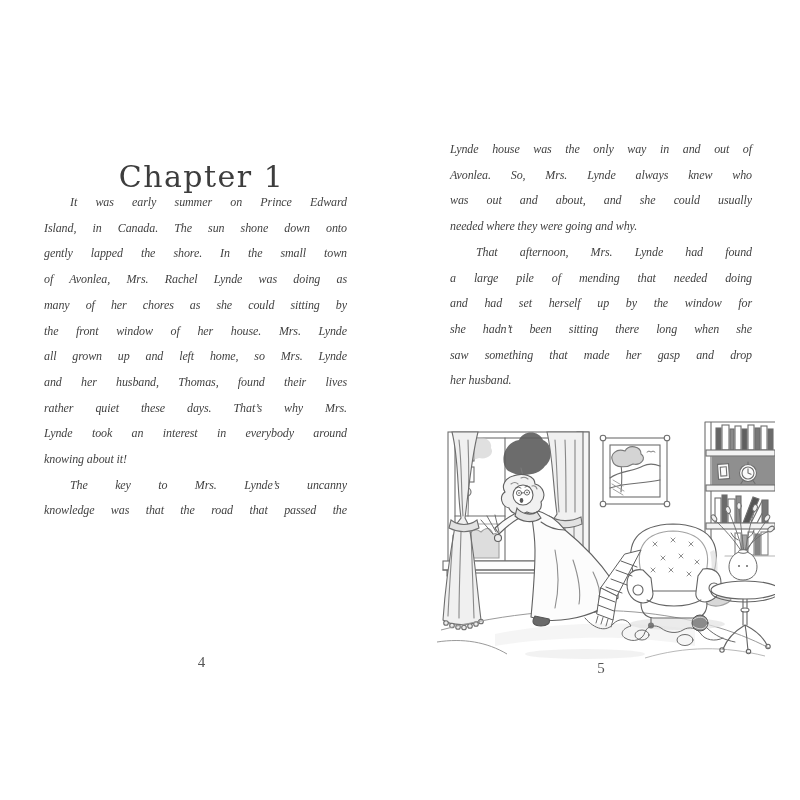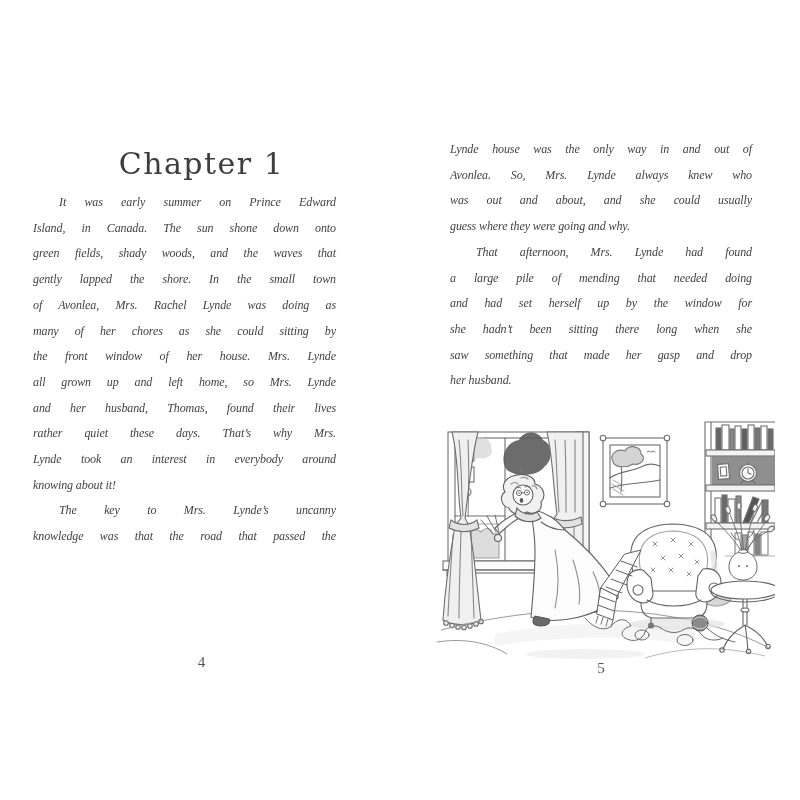--- a/index.html
+++ b/index.html
@@ -6,30 +6,30 @@
   body {
     width: 800px; height: 800px;
     background: #ffffff;
     font-family: "Liberation Serif", serif;
     color: #404040;
     position: relative;
     overflow: hidden;
   }
   .heading {
     position: absolute;
-    left: 50px; top: 146px; width: 303px;
+    left: 50px; top: 159px; width: 303px;
     text-align: center;
     font-family: "DejaVu Serif", "Liberation Serif", serif;
     font-size: 30px;
     font-weight: 400;
     letter-spacing: 1.5px;
     color: #3d3d3d;
   }
   .text-block { position: absolute; font-size: 12px; letter-spacing: -0.1px; font-style: italic; }
-  #left-text  { left: 33px;  top: 190px; width: 303px; }
+  #left-text  { left: 44px;  top: 190px; width: 303px; }
   #right-text { left: 450px; top: 137px; width: 302px; }
   .line {
     line-height: 25.7px;
     text-align: justify;
     text-align-last: justify;
     white-space: normal;
     color: #424242;
   }
   .line.end { text-align-last: left; }
   .line.indent { text-indent: 26px; }
@@ -49,40 +49,39 @@
   }
   svg { display: block; }
 </style>
 </head>
 <body>
 
 <div class="heading">Chapter 1</div>
 <div class="text-block" id="left-text">
     <div class="line indent">It was early summer on Prince Edward</div>
     <div class="line">Island, in Canada. The sun shone down onto</div>
-    <div class="line">green fields, shady woods, and the waves that</div>
     <div class="line">gently lapped the shore. In the small town</div>
     <div class="line">of Avonlea, Mrs. Rachel Lynde was doing as</div>
     <div class="line">many of her chores as she could sitting by</div>
     <div class="line">the front window of her house. Mrs. Lynde</div>
     <div class="line">all grown up and left home, so Mrs. Lynde</div>
     <div class="line">and her husband, Thomas, found their lives</div>
     <div class="line">rather quiet these days. That’s why Mrs.</div>
     <div class="line">Lynde took an interest in everybody around</div>
     <div class="line end">knowing about it!</div>
     <div class="line indent">The key to Mrs. Lynde’s uncanny</div>
     <div class="line">knowledge was that the road that passed the</div>
   </div>
 <div class="page-number" id="page-num-left">4</div>
 
 <div class="text-block" id="right-text">
     <div class="line">Lynde house was the only way in and out of</div>
     <div class="line">Avonlea. So, Mrs. Lynde always knew who</div>
     <div class="line">was out and about, and she could usually</div>
-    <div class="line end">guess where they were going and why.</div>
+    <div class="line end">needed where they were going and why.</div>
     <div class="line indent">That afternoon, Mrs. Lynde had found</div>
     <div class="line">a large pile of mending that needed doing</div>
     <div class="line">and had set herself up by the window for</div>
     <div class="line">she hadn’t been sitting there long when she</div>
     <div class="line">saw something that made her gasp and drop</div>
     <div class="line end">her husband.</div>
   </div>
 <div class="page-number" id="page-num-right">5</div>
 
 <div class="illustration" role="img" aria-label="Line drawing: Mrs. Lynde leans at her front window dropping her knitting, beside curtains, a framed picture, a bookshelf with a clock, a tufted armchair with a striped scarf, tangled yarn on the rug, and a small table with a vase of flowers">

